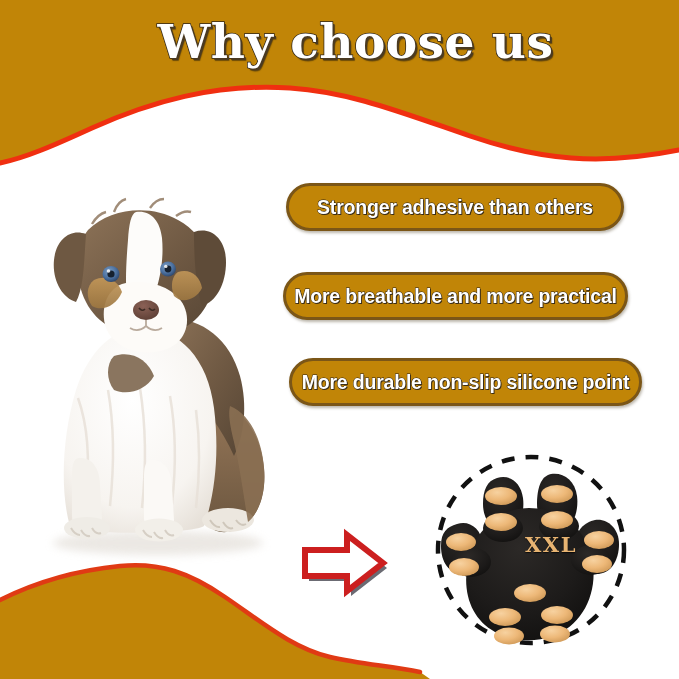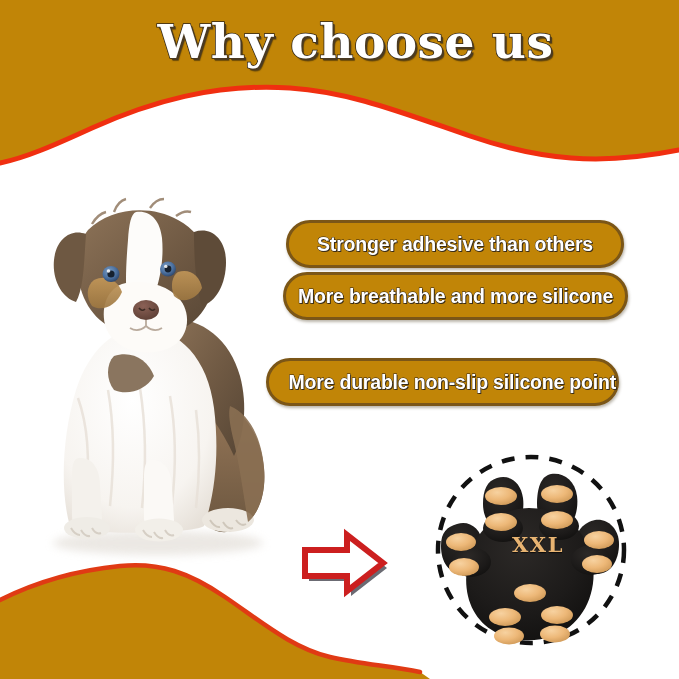--- a/index.html
+++ b/index.html
@@ -51,23 +51,23 @@
     font-family:"Liberation Sans",sans-serif;
     font-weight:700;
     font-size:19.5px;
     color:#ffffff;
     white-space:nowrap;
     -webkit-text-stroke:0.9px #2a2118;
     paint-order:stroke fill;
     text-shadow:1px 1px 0 #3a2d18;
     letter-spacing:-0.2px;
   }
-  #pill-1{left:286px;top:183px;width:338px;margin-top:37px;}
+  #pill-1{left:286px;top:183px;width:338px;}
   #pill-2{left:283px;top:272px;width:345px;}
-  #pill-3{left:266px;top:358px;width:353px;justify-content:flex-end;}
+  #pill-3{left:289px;top:358px;width:353px;}
 
   
   #arrow{position:absolute;left:299px;top:528px;width:96px;height:72px;z-index:5;}
 
   
   #product-callout{
     position:absolute;left:433px;top:450px;width:196px;height:204px;z-index:5;
   }
 
   .lbl-xxl, .lbl-brand{
@@ -218,21 +218,21 @@
     <path d="M128,152 L128,158 M128,158 q-8,7 -16,2 M128,158 q8,7 16,2" stroke="#b9aa9c" stroke-width="1.8" fill="none"></path>
 
     <path d="M74,56 q6,-10 14,-12 M96,44 q4,-11 12,-13 M132,40 q6,-9 14,-9
              M158,48 q8,-6 15,-4" stroke="#8a7157" stroke-width="2.4" fill="none" opacity=".8"></path>
   </svg>
 
   <div class="pill" id="pill-1">
     <span class="pill-label">Stronger adhesive than others</span>
   </div>
   <div class="pill" id="pill-2">
-    <span class="pill-label">More breathable and more silicone</span>
+    <span class="pill-label">More breathable and more practical</span>
   </div>
   <div class="pill" id="pill-3">
     <span class="pill-label">More durable non-slip silicone point</span>
   </div>
 
   <svg id="arrow" viewBox="0 0 96 72" width="96" height="72">
 
     <path d="M10,27 L52,27 L52,12 L88,40 L52,68 L52,53 L10,53 Z" fill="#6b6b73"></path>
 
     <path d="M6,22 L48,22 L48,7 L84,35 L48,63 L48,48 L6,48 Z" fill="#ffffff" stroke="#cc1f1f" stroke-width="6" stroke-linejoin="miter"></path>
@@ -287,17 +287,17 @@
       <ellipse cx="166" cy="90" rx="15" ry="9" fill="url(#dotG)"></ellipse>
       <ellipse cx="164" cy="114" rx="15" ry="9" fill="url(#dotG)"></ellipse>
       <ellipse cx="97" cy="143" rx="16" ry="9" fill="url(#dotG)"></ellipse>
       <ellipse cx="72" cy="167" rx="16" ry="9" fill="url(#dotG)"></ellipse>
       <ellipse cx="124" cy="165" rx="16" ry="9" fill="url(#dotG)"></ellipse>
       <ellipse cx="76" cy="186" rx="15" ry="8.5" fill="url(#dotG)"></ellipse>
       <ellipse cx="122" cy="184" rx="15" ry="8.5" fill="url(#dotG)"></ellipse>
     </g>
   </svg>
 
-  <div style="position:absolute;left:438px;top:450px;width:196px;height:204px;z-index:6;pointer-events:none;">
+  <div style="position:absolute;left:451px;top:450px;width:196px;height:204px;z-index:6;pointer-events:none;">
     <div class="lbl-xxl">XXL</div>
   </div>
 
 </div>
 
 </body></html>

